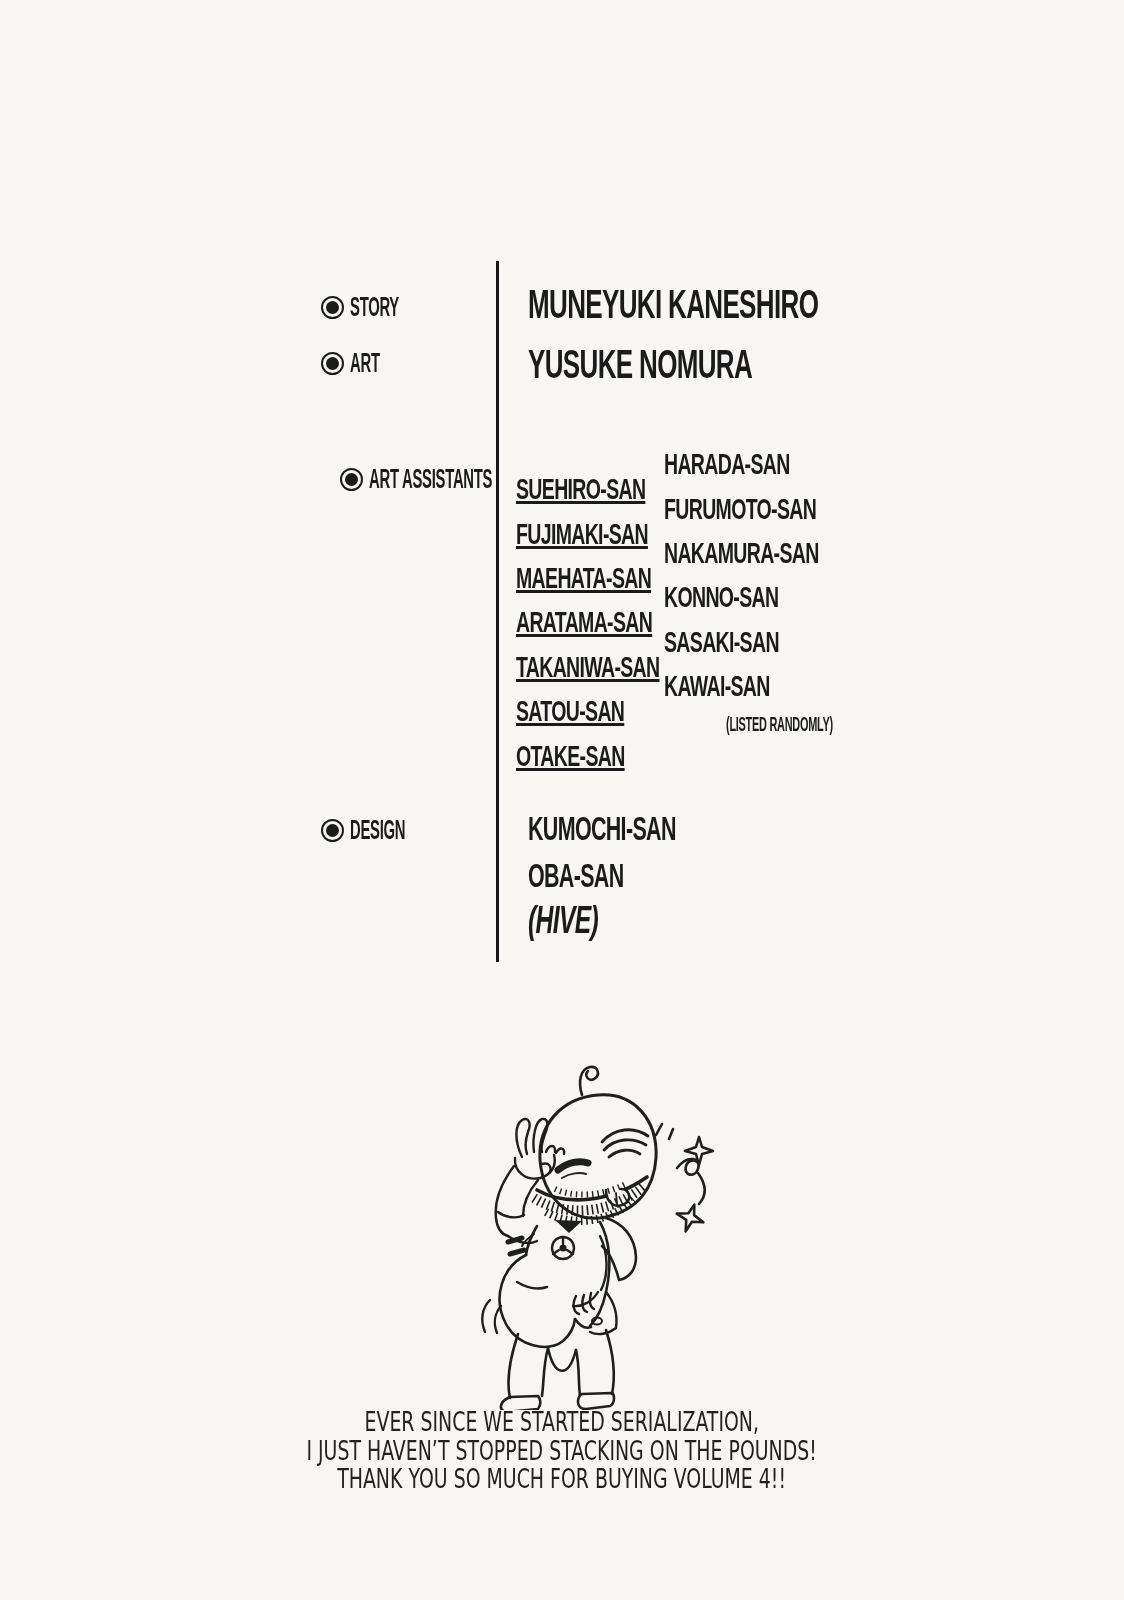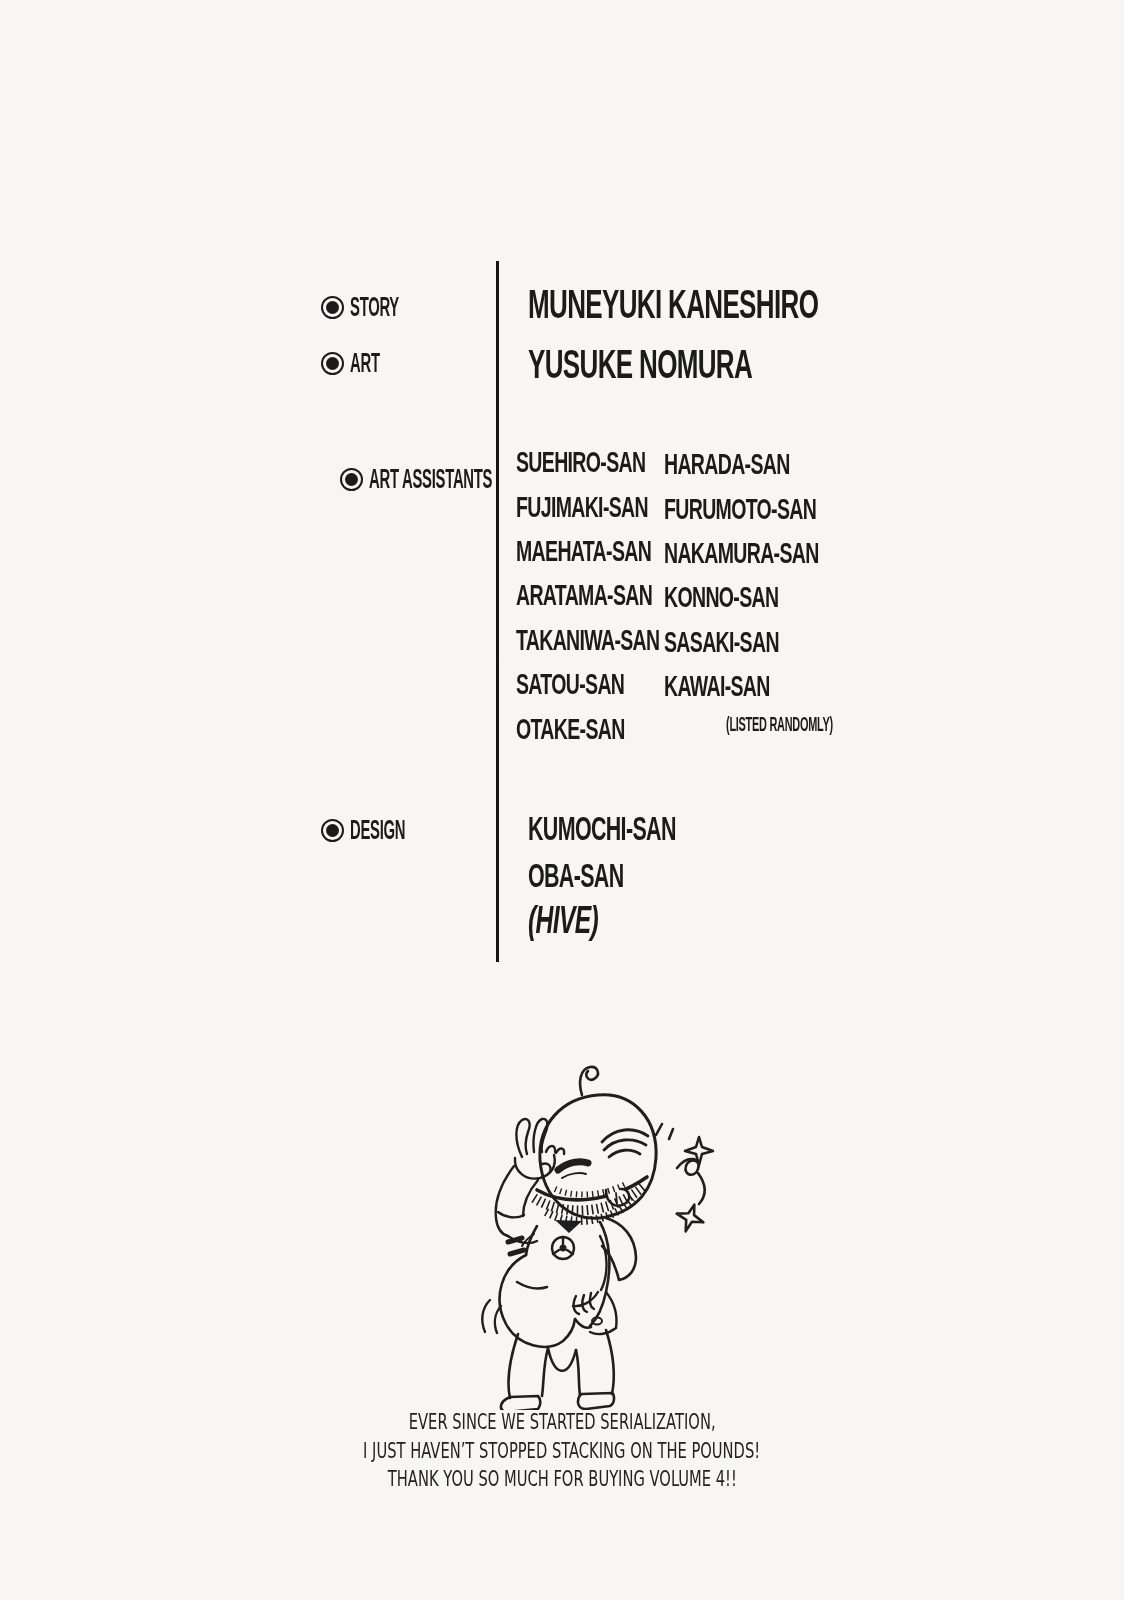--- a/index.html
+++ b/index.html
@@ -21,21 +21,21 @@
   .divider{position:absolute;left:496px;top:261px;width:3px;height:701px;background:#161616;}
 
   .big-name{position:absolute;left:528px;font-weight:700;font-size:40px;line-height:1;}
   .asst-col{position:absolute;display:flex;flex-direction:column;font-weight:700;font-size:30px;}
   .asst-col .row{height:44.4px;display:flex;align-items:center;}
   .note{position:absolute;left:726px;top:712px;font-weight:700;font-size:21px;}
   .design-name{position:absolute;left:528px;font-weight:700;font-size:33px;line-height:1;}
   .design-hive{font-size:38px;}
 
   .caption{position:absolute;left:0;top:1408px;width:1124px;text-align:center;
-           font-family:"DejaVu Sans",sans-serif;font-size:21px;line-height:28.5px;color:#222;}
+           font-family:"DejaVu Sans",sans-serif;font-size:27px;line-height:28.5px;color:#222;}
   .caption .cline{display:inline-block;transform:scaleX(.7);transform-origin:50% 50%;white-space:nowrap;}
 
   .illus{position:absolute;left:430px;top:1040px;}
 </style>
 </head>
 <body>
 
 <div class="page">
 
   <svg class="texture" width="1124" height="1600" aria-hidden="true">
@@ -71,21 +71,21 @@
     <span class="cond sx55">DESIGN</span>
   </div>
 
   <div class="big-name" style="top:284px;">
     <span class="cond sx65">MUNEYUKI KANESHIRO</span>
   </div>
   <div class="big-name" style="top:344px;">
     <span class="cond sx65">YUSUKE NOMURA</span>
   </div>
 
-  <div class="asst-col" style="left:516px;top:440px;">
+  <div class="asst-col" style="left:516px;top:467px;text-decoration:underline;">
     <div class="row">
         <span class="cond sx65">SUEHIRO-SAN</span>
       </div>
     <div class="row">
         <span class="cond sx65">FUJIMAKI-SAN</span>
       </div>
     <div class="row">
         <span class="cond sx65">MAEHATA-SAN</span>
       </div>
     <div class="row">

